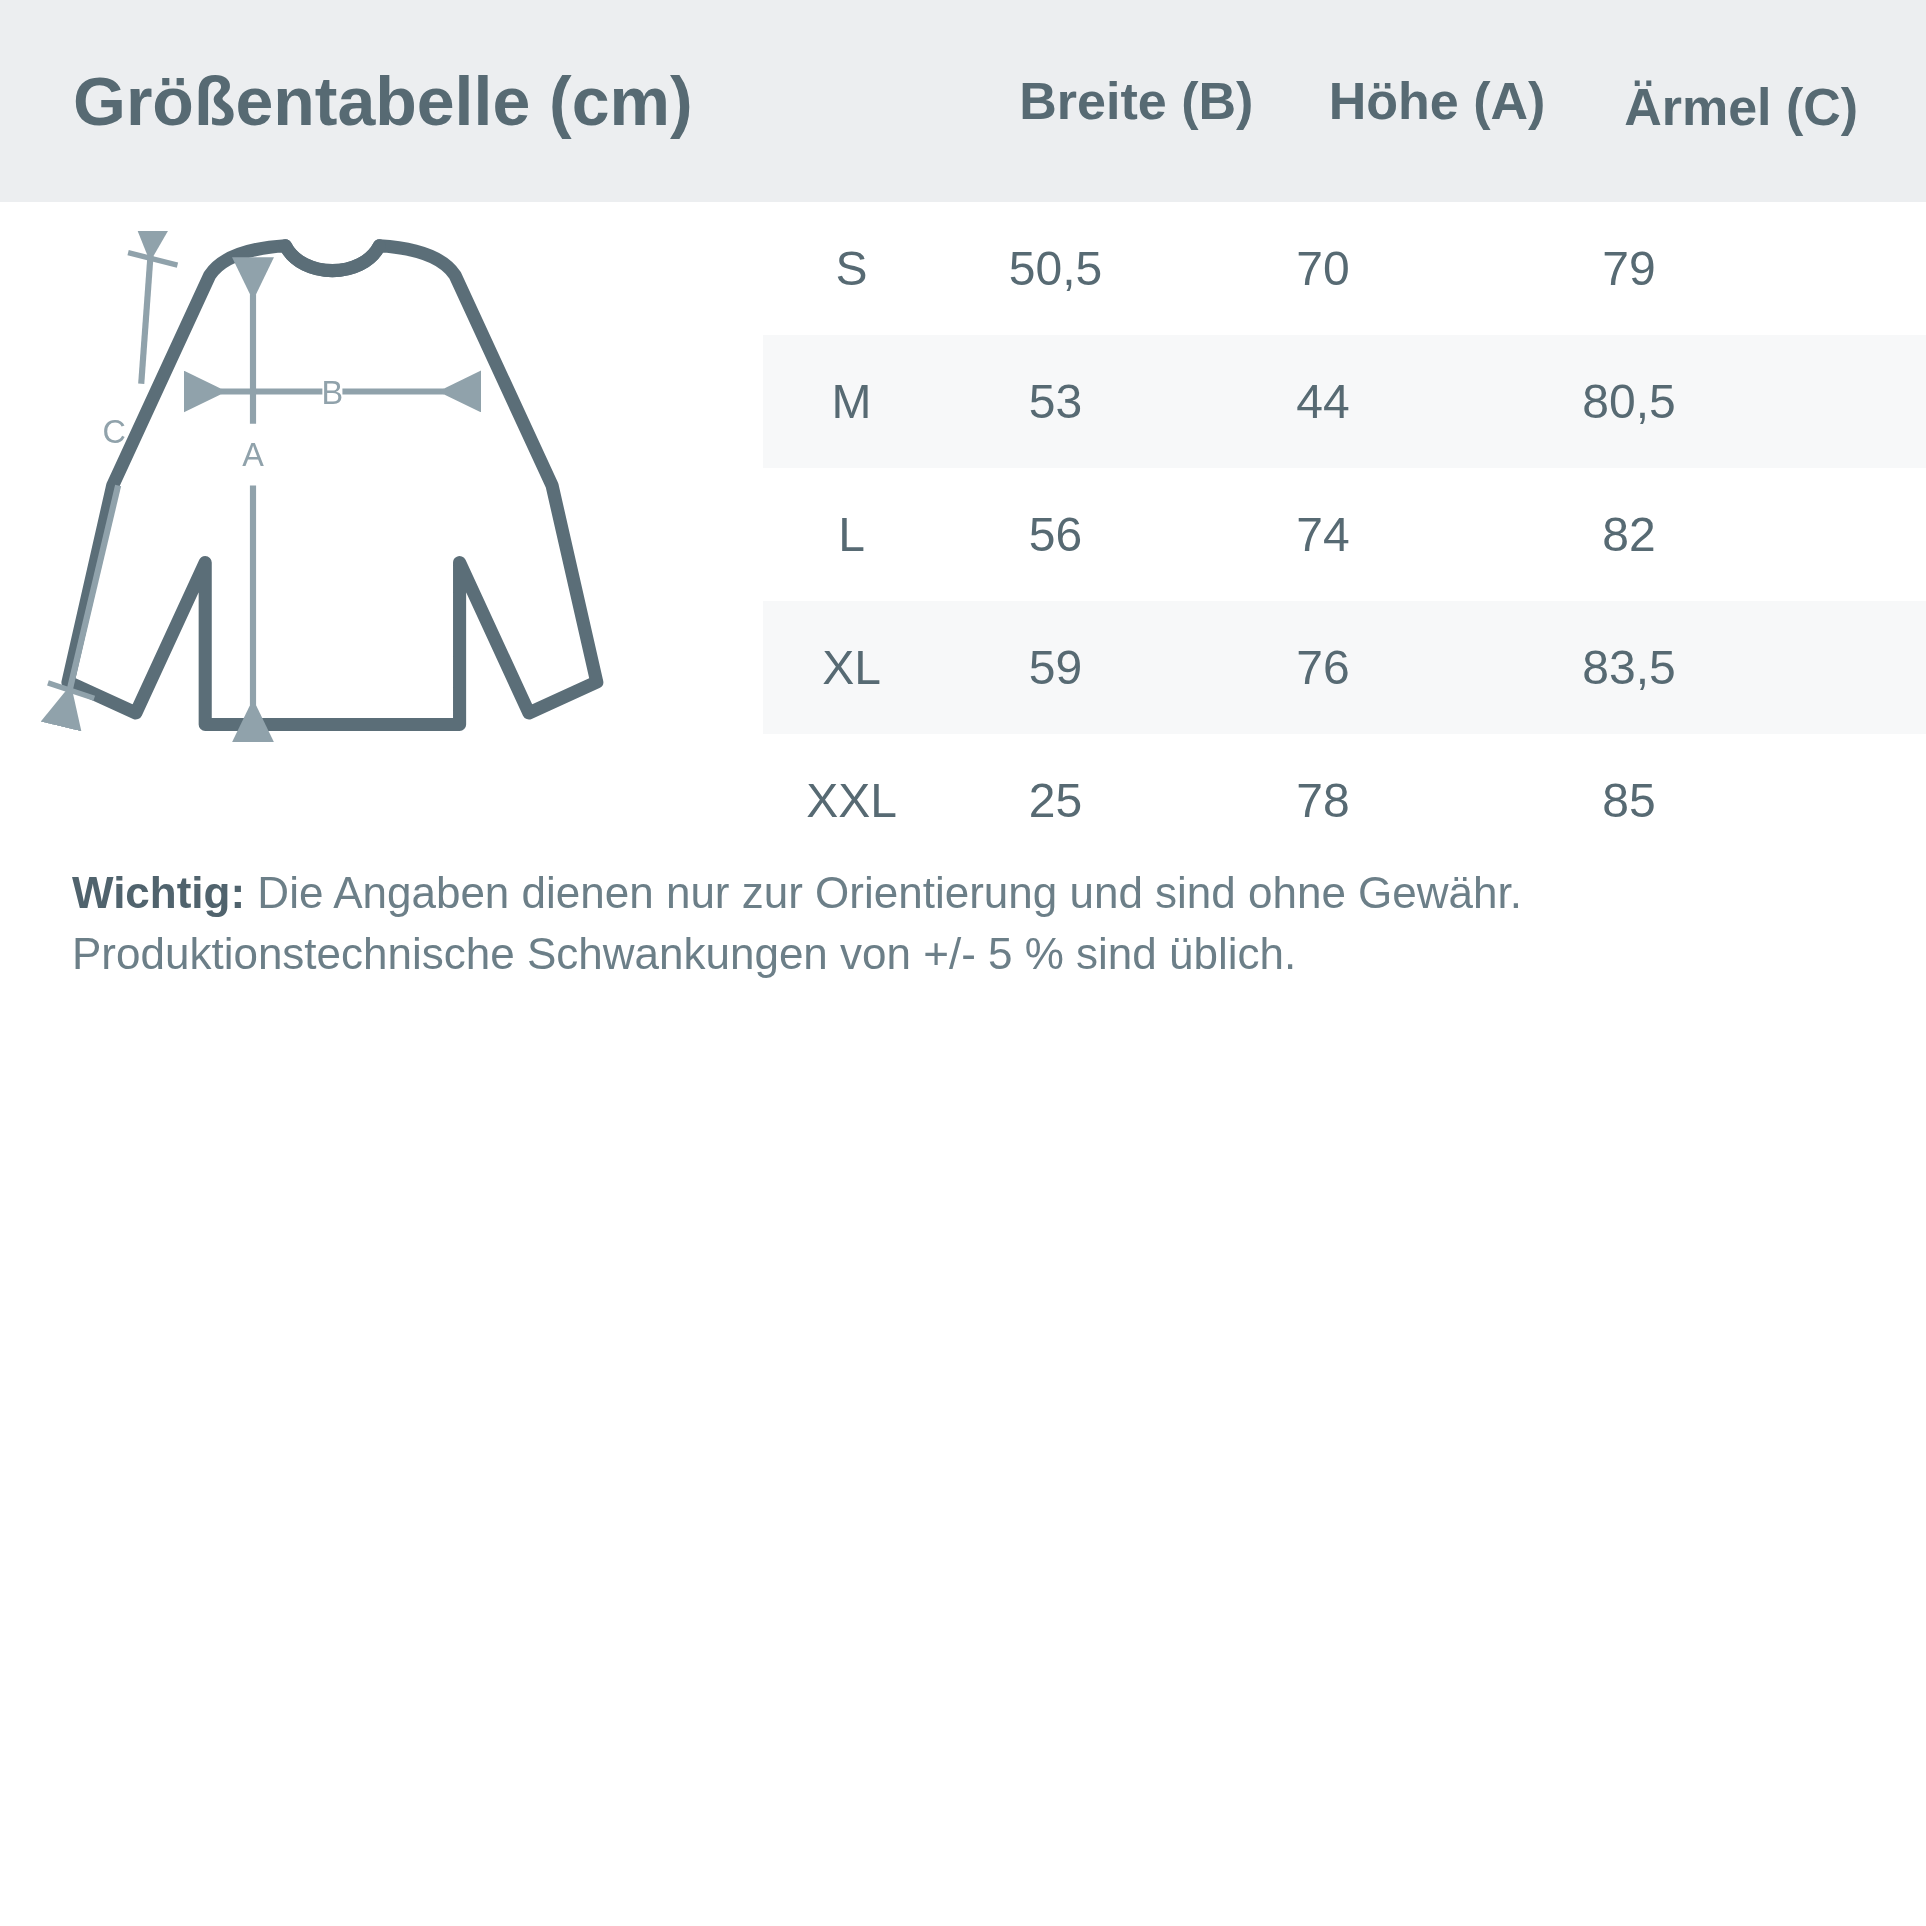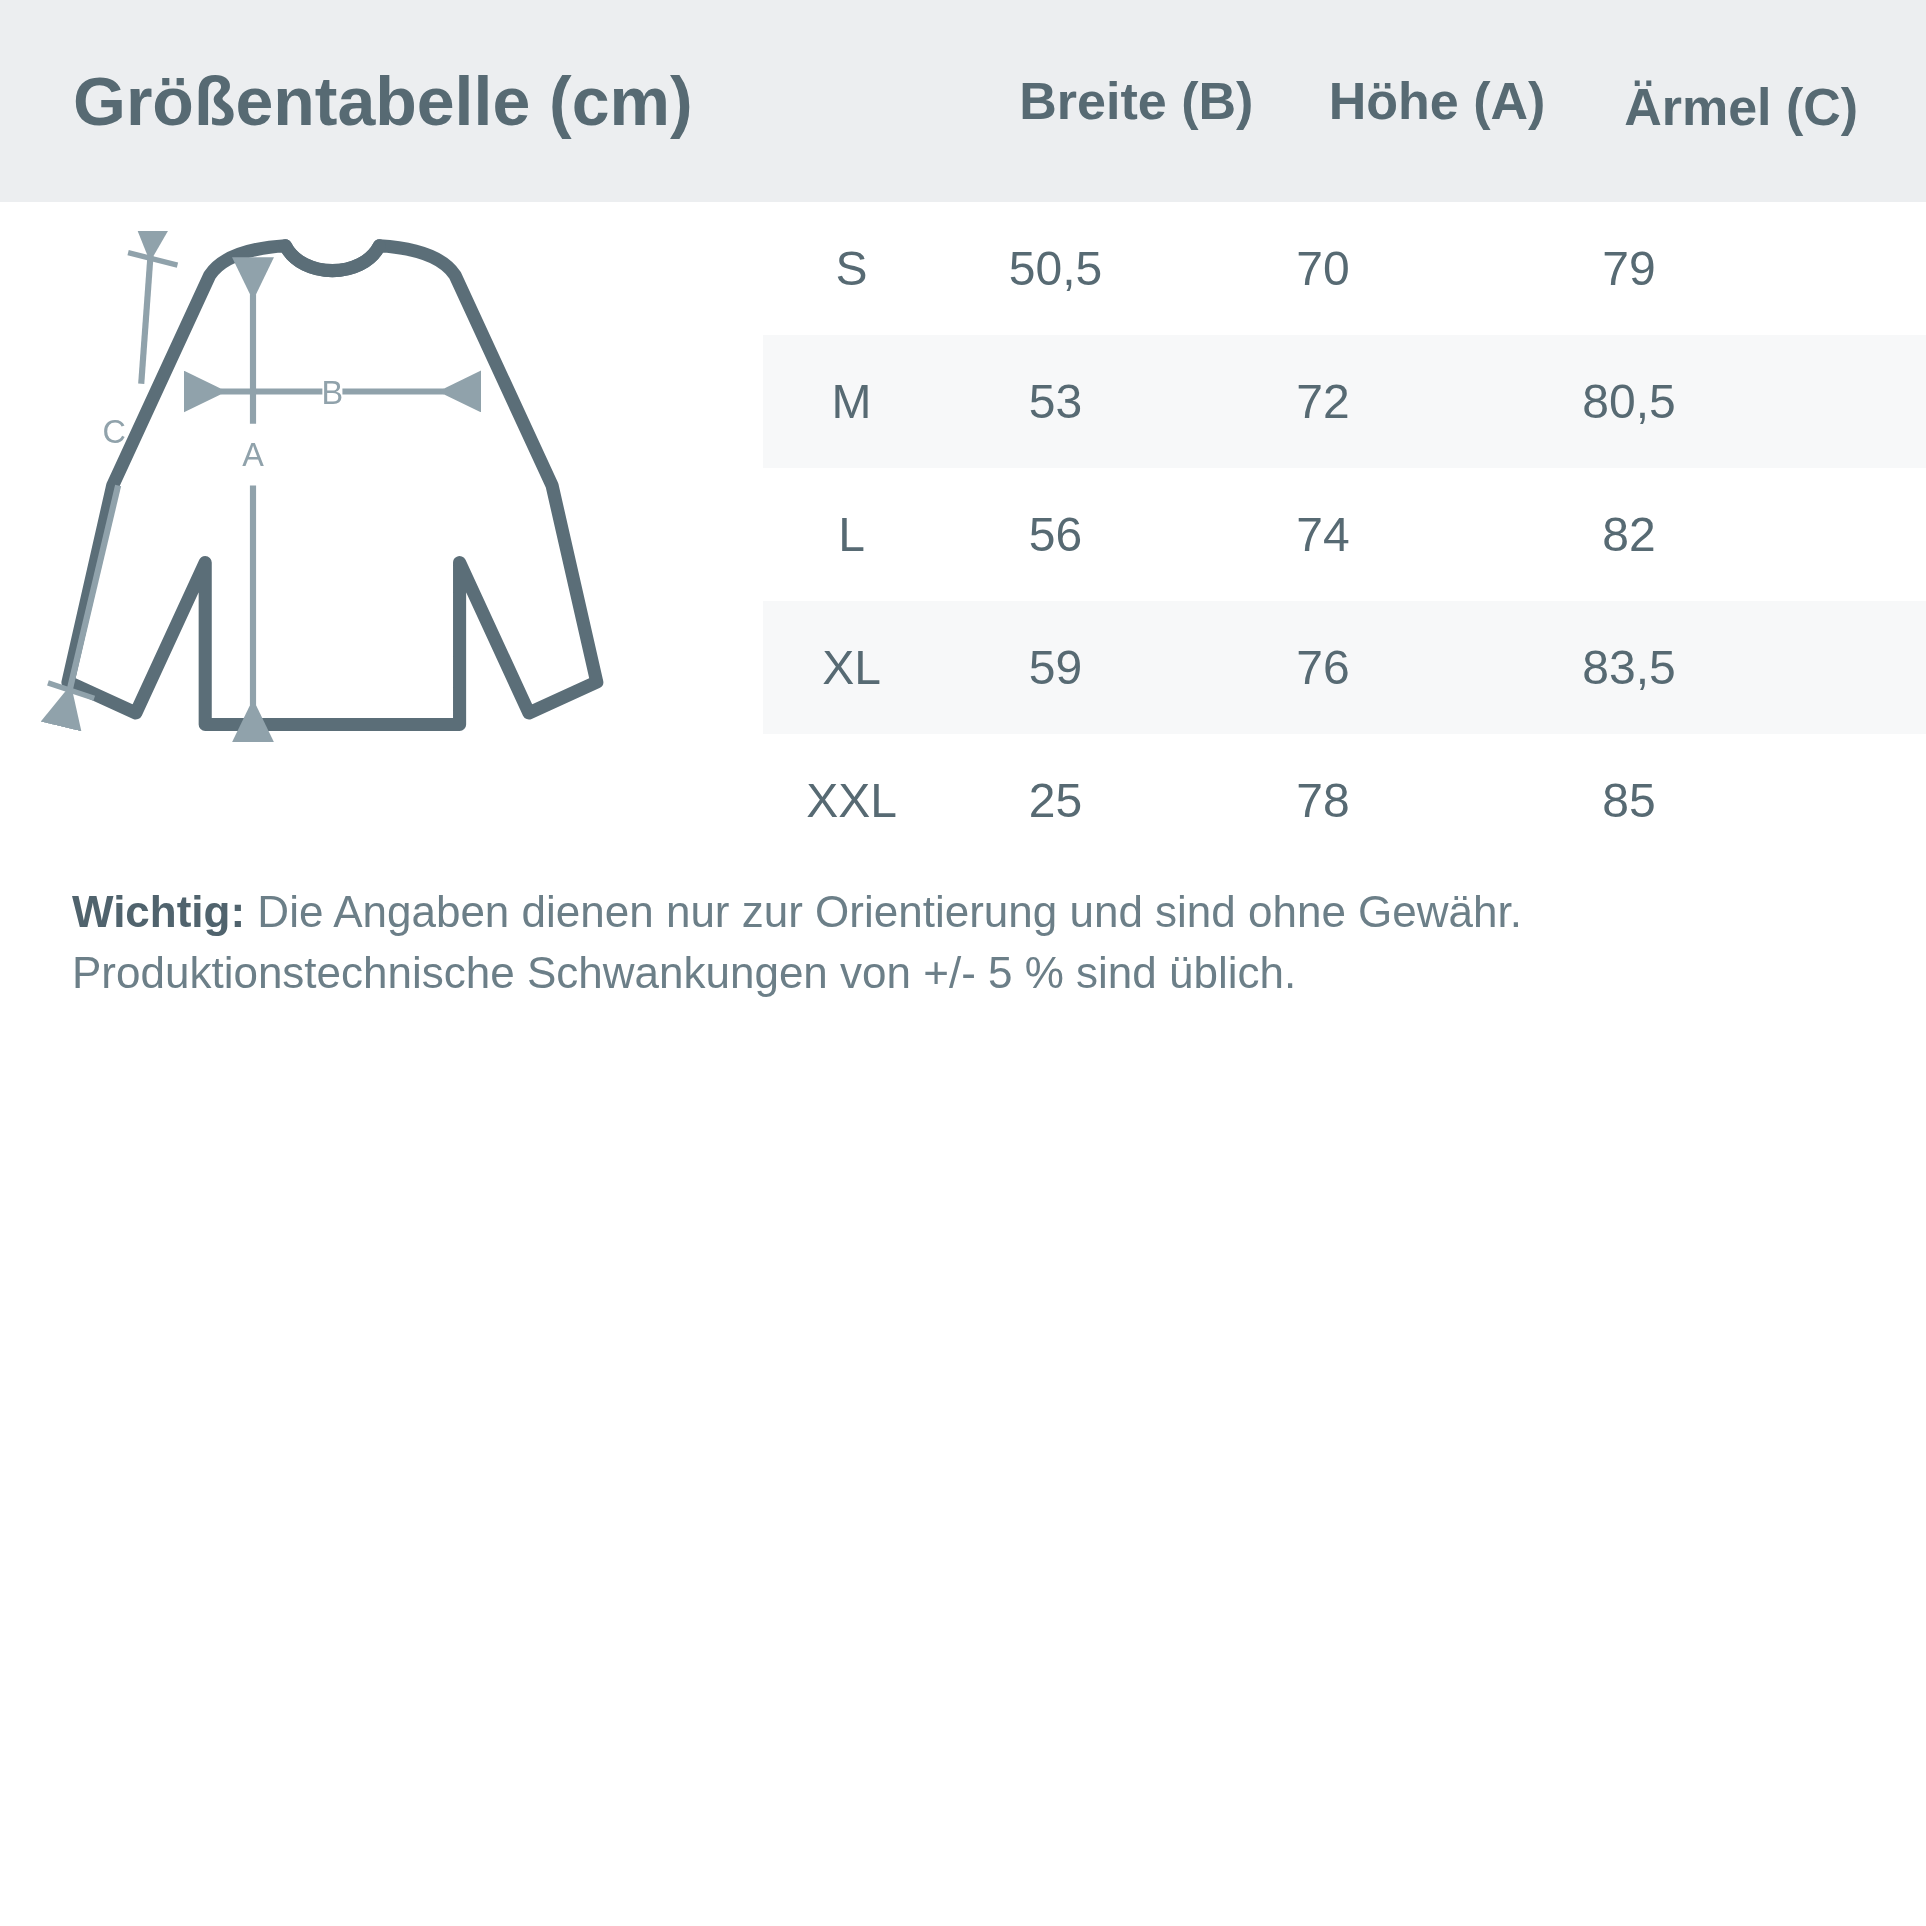--- a/index.html
+++ b/index.html
@@ -102,21 +102,21 @@
     left: 31px;
     top: 231px;
     width: 740px;
     height: 563px;
   }
 
   
   .note {
     position: absolute;
     left: 72px;
-    top: 882px;
+    top: 863px;
     width: 1795px;
     font-size: 44px;
     line-height: 1.38;
     color: #6c7f88;
   }
 
   .note b {
     color: #50636d;
     font-weight: bold;
   }
@@ -140,21 +140,21 @@
     <div class="row">
       <div class="cell c-size">S</div>
       <div class="cell c-width">50,5</div>
       <div class="cell c-height">70</div>
       <div class="cell c-sleeve">79</div>
     </div>
 
     <div class="row alt">
       <div class="cell c-size">M</div>
       <div class="cell c-width">53</div>
-      <div class="cell c-height">72</div>
+      <div class="cell c-height">44</div>
       <div class="cell c-sleeve">80,5</div>
     </div>
 
     <div class="row">
       <div class="cell c-size">L</div>
       <div class="cell c-width">56</div>
       <div class="cell c-height">74</div>
       <div class="cell c-sleeve">82</div>
     </div>
 

